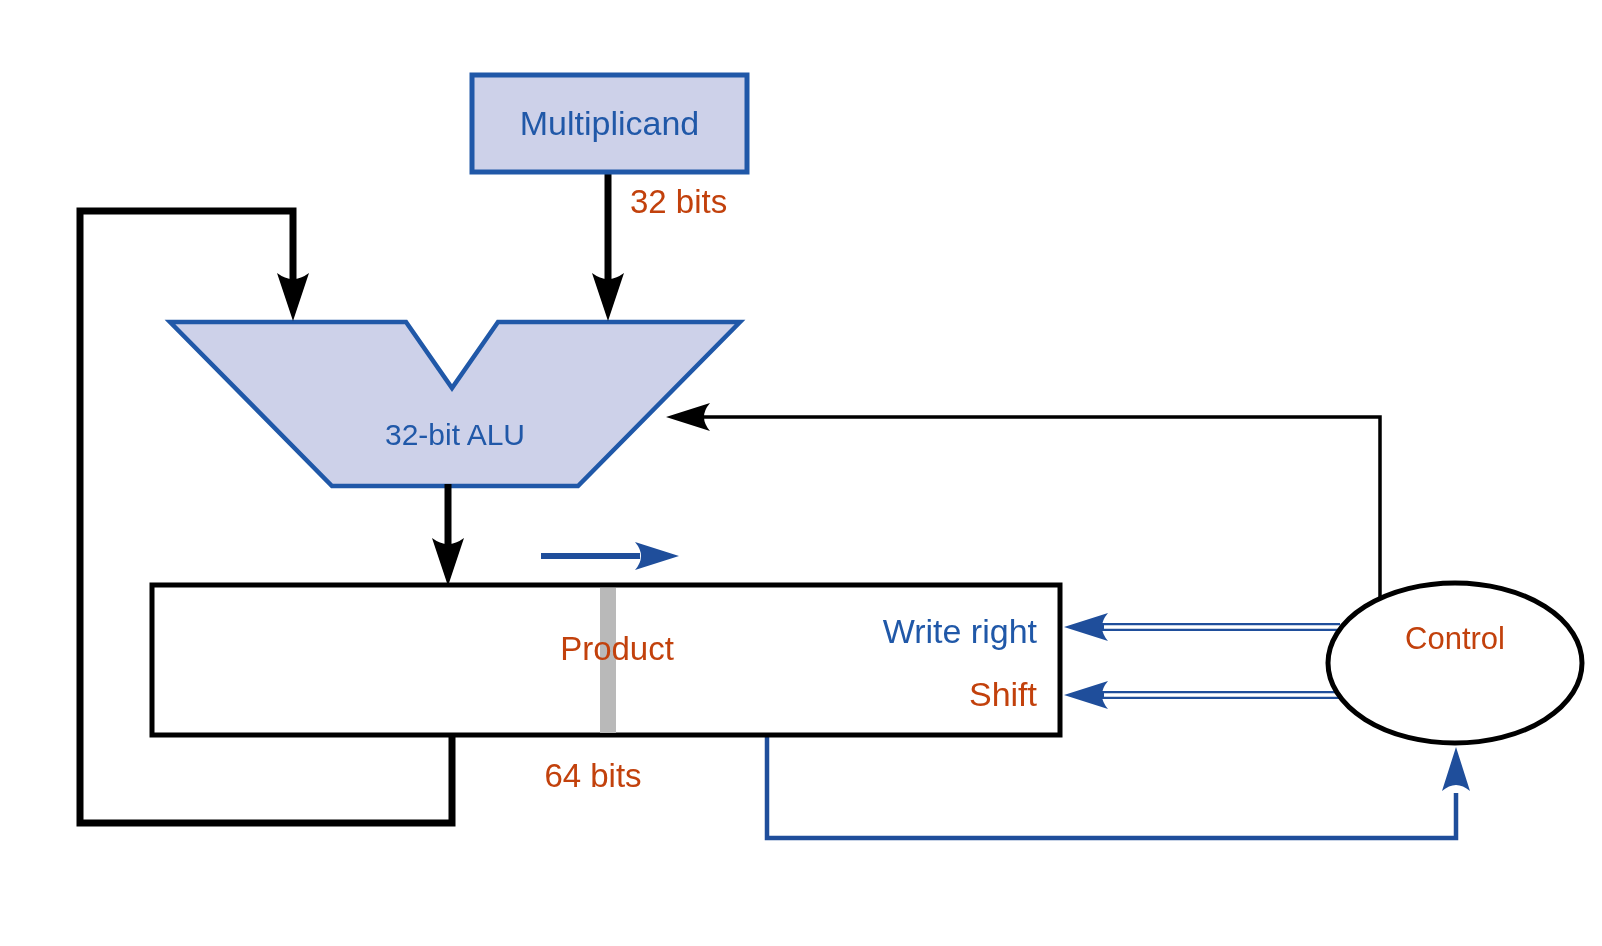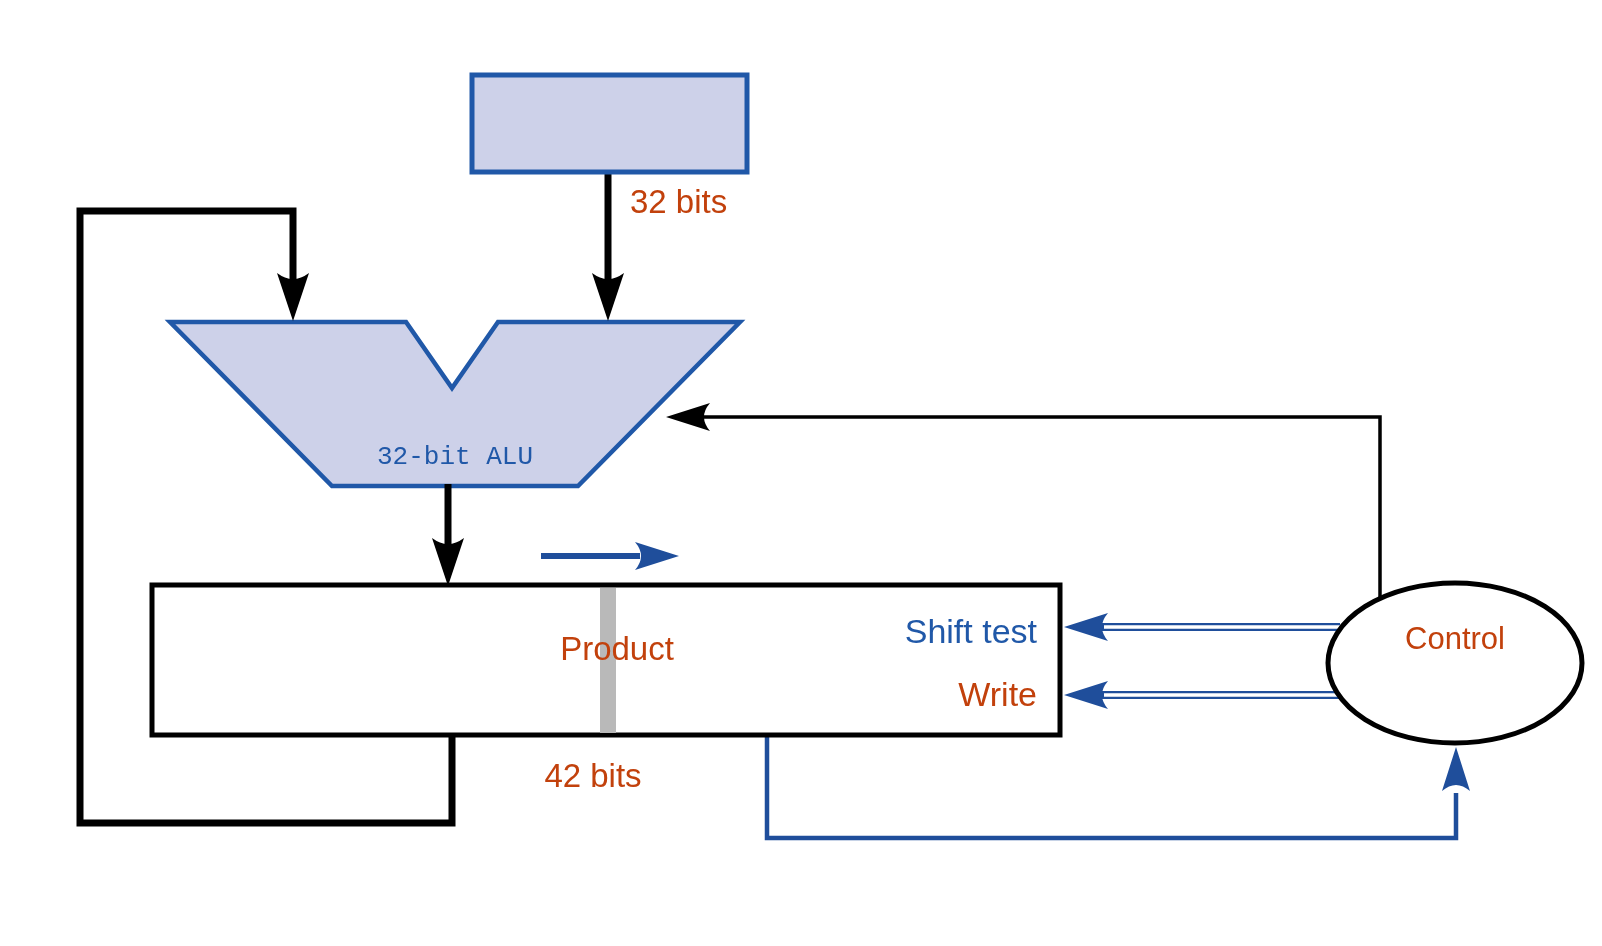--- a/index.html
+++ b/index.html
@@ -21,21 +21,21 @@
   }
   .lbl.blue { color: #2058a8; }
   .lbl.center { text-align: center; }
   .lbl.right { text-align: right; }
   #lbl-multiplicand {
     left: 472px; top: 75px; width: 275px; height: 97px;
     display: flex; align-items: center; justify-content: center;
     font-size: 34px;
   }
   #lbl-32bits { left: 630px; top: 183px; }
-  #lbl-alu { left: 305px; top: 442px; width: 300px; font-size: 26px; font-family: Liberation Mono, monospace; }
+  #lbl-alu { left: 305px; top: 418px; width: 300px; font-size: 30px; }
   #lbl-product { left: 467px; top: 630px; width: 300px; }
   #lbl-shiftright { left: 737px; top: 612px; width: 300px; font-size: 34px; }
   #lbl-write { left: 737px; top: 675px; width: 300px; font-size: 34px; }
   #lbl-64bits { left: 493px; top: 757px; width: 200px; }
   #lbl-control {
     left: 1328px; top: 615px; width: 254px;
     text-align: center; line-height: 48px; font-size: 31px;
   }
 </style>
 </head>
@@ -80,30 +80,31 @@
 
     <path d="M293,321 L277,273 Q293,285 309,273 Z" fill="#000000"></path>
     <path d="M608,321 L592,273 Q608,285 624,273 Z" fill="#000000"></path>
     <path d="M448,586 L432,538 Q448,550 464,538 Z" fill="#000000"></path>
     <path d="M666,417 L710,403 Q698,417 710,431 Z" fill="#000000"></path>
     <path d="M1064,627 L1108,613 Q1096,627 1108,641 Z" fill="#1f4e9b"></path>
     <path d="M1064,695 L1108,681 Q1096,695 1108,709 Z" fill="#1f4e9b"></path>
     <path d="M1456,747 L1442,791 Q1456,779 1470,791 Z" fill="#1f4e9b"></path>
   </svg>
 
+  <div id="lbl-multiplicand" class="lbl blue">Multiplicand</div>
 
   <div id="lbl-32bits" class="lbl">32 bits</div>
 
   <div id="lbl-alu" class="lbl blue center">32-bit ALU</div>
 
   <div id="lbl-product" class="lbl center">Product</div>
 
-  <div id="lbl-shiftright" class="lbl blue right">Shift test</div>
+  <div id="lbl-shiftright" class="lbl blue right">Write right</div>
 
-  <div id="lbl-write" class="lbl right">Write</div>
+  <div id="lbl-write" class="lbl right">Shift</div>
 
-  <div id="lbl-64bits" class="lbl center">42 bits</div>
+  <div id="lbl-64bits" class="lbl center">64 bits</div>
 
   <div id="lbl-control" class="lbl">
     <div>Control</div>
   </div>
 
 </div>
 
 </body></html>

